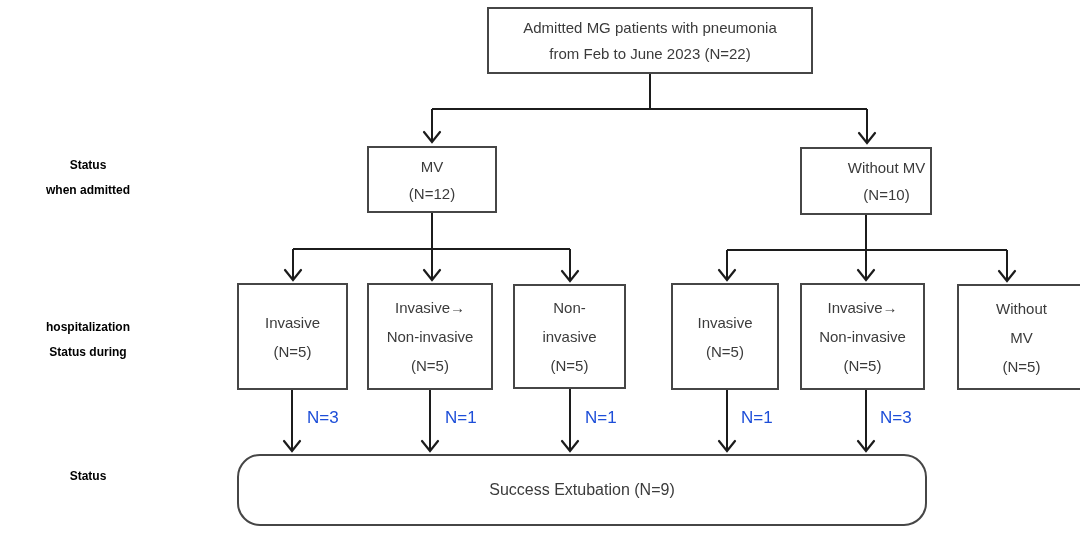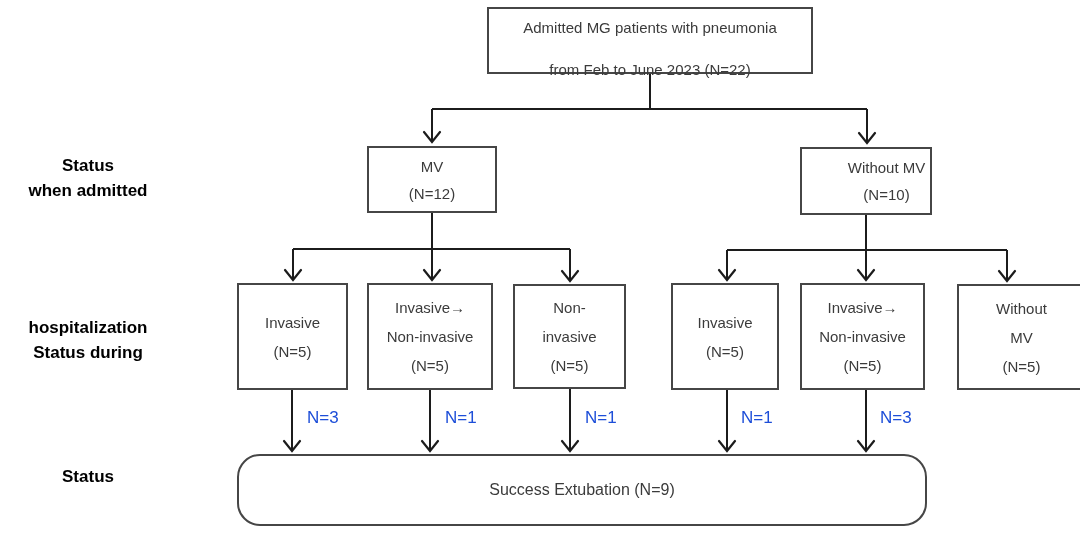--- a/index.html
+++ b/index.html
@@ -28,32 +28,32 @@
     background: #ffffff;
     display: flex;
     flex-direction: column;
     align-items: center;
     justify-content: center;
     text-align: center;
     color: #3b3b3b;
     font-size: 15px;
   }
   .box span { display: block; }
-  .box.top-box span   { line-height: 26px; margin-top: 16px; }
+  .box.top-box span   { line-height: 26px; }
   .box.level2 span    { line-height: 27px; }
   .box.level3 span    { line-height: 29px; }
   .box.bottom-box     { font-size: 16px; }
   .box.bottom-box span{ line-height: 20px; }
   .row-label {
     position: absolute;
     width: 176px;
     text-align: center;
     font-weight: bold;
     color: #000000;
-    font-size: 17px;
+    font-size: 12px;
     line-height: 25px;
   }
   .row-label span { display: block; }
   .flow-count {
     position: absolute;
     font-size: 17px;
     color: #1d4ed8;
     line-height: 20px;
   }
 </style>

